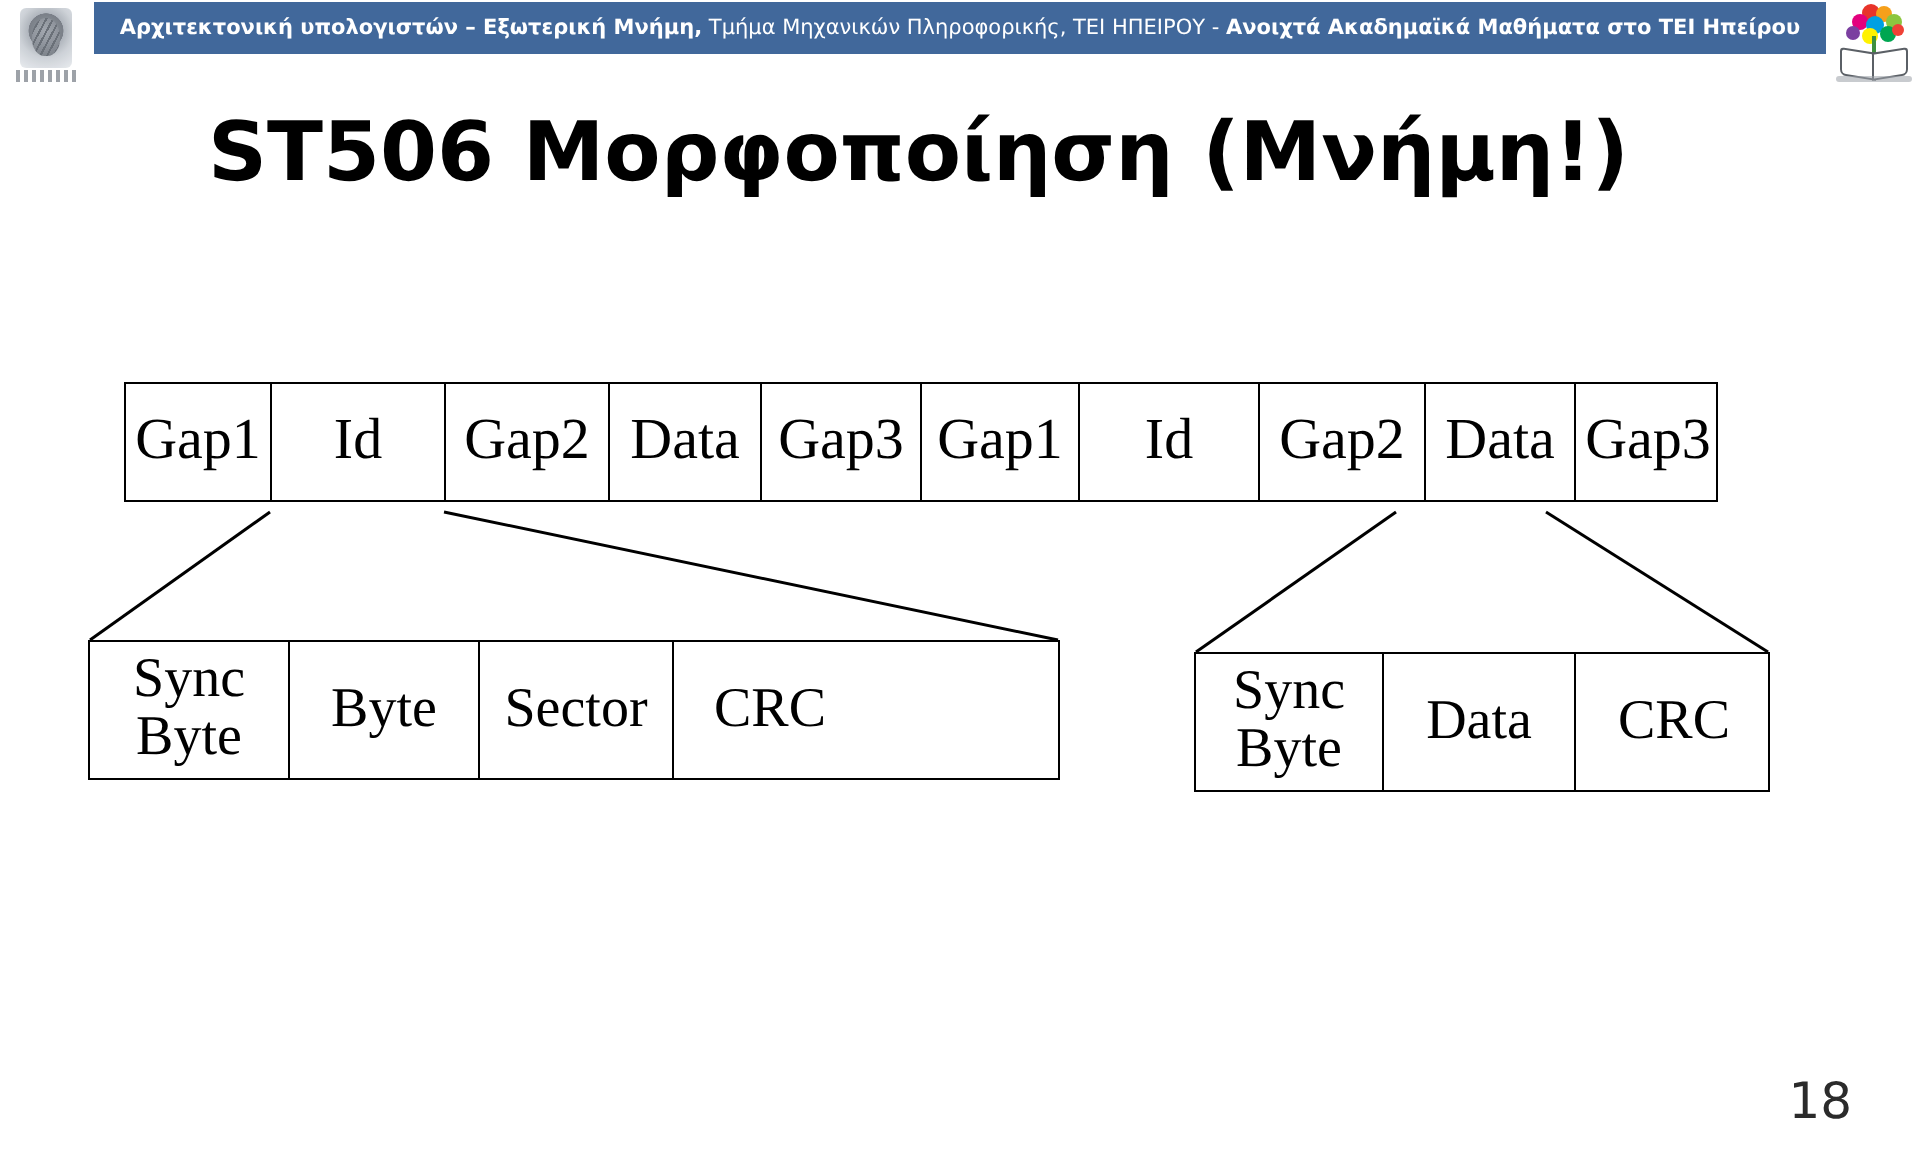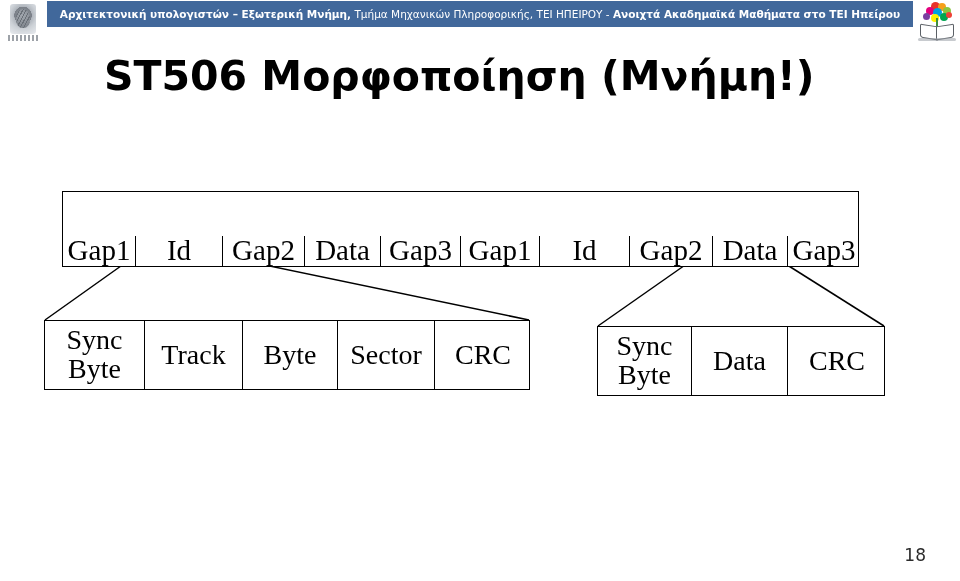--- a/index.html
+++ b/index.html
@@ -145,21 +145,21 @@
     color: #000000;
     text-align: center;
     white-space: pre-line;
     line-height: 1.02;
   }
   .cell:last-child { border-right: none; }
 
   
   #row-track {
     left: 62px; top: 191px;
-    width: 797px; height: 76px; align-items: flex-end;
+    width: 797px; height: 60px;
   }
   #row-track .cell { font-size: 29px; }
 
   
   #row-id {
     left: 44px; top: 320px;
     width: 486px; height: 70px;
   }
   #row-id .cell { font-size: 28px; }
 
@@ -168,21 +168,21 @@
     left: 597px; top: 326px;
     width: 288px; height: 70px;
   }
   #row-data .cell { font-size: 28px; }
 
   
   #page-number {
     position: absolute;
     right: 34px; bottom: 16px;
     font-family: "DejaVu Sans", sans-serif;
-    font-size: 17px;
+    font-size: 25px;
     color: #2b2b2b;
   }
 </style>
 </head>
 <body>
 
 <div id="header-bar">
   <div id="header-band">
     <div id="header-title">
       <span class="b">Αρχιτεκτονική υπολογιστών – Εξωτερική Μνήμη,</span><span class="n"> Τμήμα Μηχανικών Πληροφορικής, ΤΕΙ ΗΠΕΙΡΟΥ - </span><span class="b">Ανοιχτά Ακαδημαϊκά Μαθήματα στο ΤΕΙ Ηπείρου</span>
@@ -233,21 +233,20 @@
       <div class="cell" style="width: 80px; flex: 0 0 80px;">Gap3</div>
       <div class="cell" style="width: 79px; flex: 0 0 79px;">Gap1</div>
       <div class="cell" style="width: 90px; flex: 0 0 90px;">Id</div>
       <div class="cell" style="width: 83px; flex: 0 0 83px;">Gap2</div>
       <div class="cell" style="width: 75px; flex: 0 0 75px;">Data</div>
       <div class="cell" style="width: 72px; flex: 0 0 72px;">Gap3</div>
     </div>
   <div class="row" id="row-id">
       <div class="cell" style="width: 100px; flex: 0 0 100px;">Sync
 Byte</div>
-      <div class="cell" style="width: 98px; flex: 0 0 98px;">Track</div>
       <div class="cell" style="width: 95px; flex: 0 0 95px;">Byte</div>
       <div class="cell" style="width: 97px; flex: 0 0 97px;">Sector</div>
       <div class="cell" style="width: 96px; flex: 0 0 96px;">CRC</div>
     </div>
   <div class="row" id="row-data">
       <div class="cell" style="width: 94px; flex: 0 0 94px;">Sync
 Byte</div>
       <div class="cell" style="width: 96px; flex: 0 0 96px;">Data</div>
       <div class="cell" style="width: 98px; flex: 0 0 98px;">CRC</div>
     </div>

